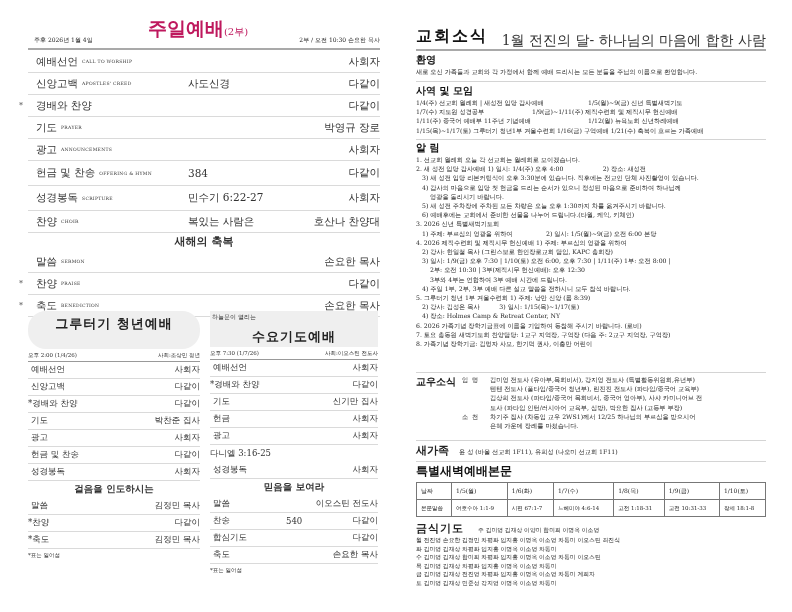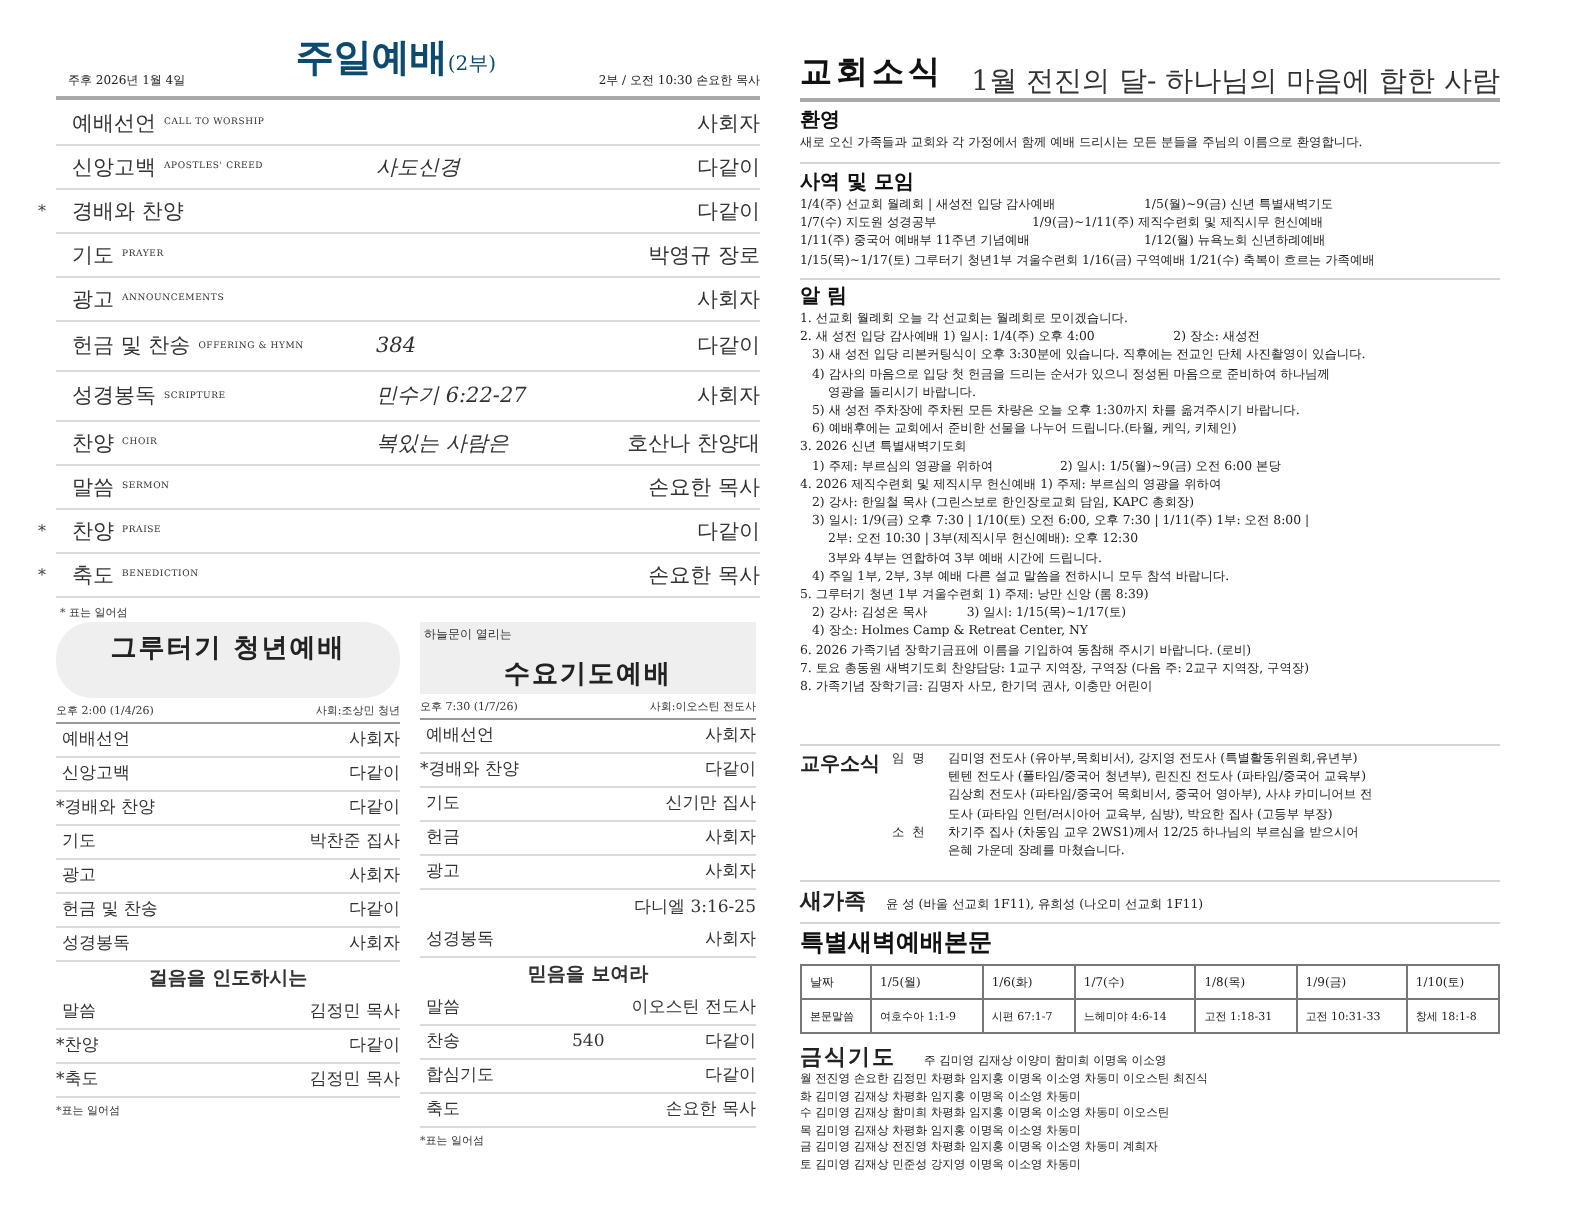--- a/index.html
+++ b/index.html
@@ -1,34 +1,34 @@
 <!DOCTYPE html>
 <html><head>
 <meta charset="utf-8">
 <style>
   * { box-sizing: border-box; margin: 0; padding: 0; }
   html, body { width: 792px; height: 612px; background: #fff; overflow: hidden; }
   body { font-family: "DejaVu Serif", serif; color: #222; position: relative; }
 
   .page-left { position: absolute; left: 0; top: 0; width: 396px; height: 612px; }
-  .page-right { position: absolute; left: 380px; top: 0; width: 396px; height: 612px; }
+  .page-right { position: absolute; left: 396px; top: 0; width: 396px; height: 612px; }
 
   
-  .main-title { position: absolute; left: 0; width: 396px; top: 16px; text-align: center; font-family: "DejaVu Sans", sans-serif; font-weight: bold; font-size: 19px; color: #0c4a6e; }
+  .main-title { position: absolute; left: 0; width: 396px; top: 16px; text-align: center; font-family: "DejaVu Sans", sans-serif; font-weight: bold; font-size: 19px; color: #be185d; }
   .main-title .sub { font-family: "DejaVu Serif", serif; font-weight: normal; font-size: 10px; }
   .meta-row { position: absolute; left: 34px; right: 16px; top: 36px; display: flex; justify-content: space-between; font-size: 6px; color: #222; }
   .meta-rule { position: absolute; left: 28px; right: 16px; top: 48px; height: 2px; background: #a9a9a9; }
 
   .order { position: absolute; left: 28px; right: 16px; top: 51px; }
   .order-row { position: relative; display: flex; align-items: center; height: 22px; border-bottom: 1px solid #dadada; font-size: 10.5px; color: #333; }
   .order-row.tall { height: 25px; }
   .order-row .star { position: absolute; left: -9px; font-size: 8px; color: #444; }
   .order-row .name { padding-left: 8px; white-space: nowrap; }
   .order-row .eng { font-size: 4.5px; letter-spacing: 0.3px; margin-left: 4px; text-transform: uppercase; color: #333; }
-  .order-row .mid { position: absolute; left: 160px; white-space: nowrap; font-style: italic; }
+  .order-row .mid { position: absolute; left: 160px; white-space: nowrap; }
   .order-row .right { margin-left: auto; white-space: nowrap; }
   .sermon-title { text-align: center; font-family: "DejaVu Sans", sans-serif; font-weight: bold; font-size: 11px; height: 18px; line-height: 18px; color: #333; }
   .footnote { font-size: 5.5px; padding-left: 2px; margin-top: 4px; color: #333; }
 
   
   .sub-col { position: absolute; top: 311px; width: 172px; }
   .sub-col.youth { left: 28px; }
   .sub-col.wed { left: 210px; width: 168px; }
   .sub-head { background: #efefef; height: 36px; position: relative; }
   .youth .sub-head { height: 38px; border-radius: 18px; }
@@ -36,21 +36,21 @@
   .youth .sub-head .big { top: 4px; }
   .wed .sub-head .big { top: 17px; }
   .sub-head .pre { position: absolute; left: 2px; top: 2px; font-size: 6px; color: #333; }
   .sub-meta { display: flex; justify-content: space-between; font-size: 5.5px; height: 13px; align-items: center; border-bottom: 1px solid #999; color: #333; }
   .sub-row { display: flex; align-items: center; height: 17px; border-bottom: 1px solid #dadada; font-size: 8.5px; color: #333; position: relative; }
   .sub-row .n { padding-left: 3px; }
   .sub-row .n.star { padding-left: 0; }
   .sub-row .m { position: absolute; left: 92px; }
   .wed .sub-row .m { left: 76px; }
   .sub-row .r { margin-left: auto; }
-  .sub-row.center { justify-content: flex-end; border-bottom: none; }
+  .sub-row.center { justify-content: flex-start; border-bottom: none; }
   .sub-row.sermon { justify-content: center; border-bottom: none; font-family: "DejaVu Sans", sans-serif; font-weight: bold; font-size: 9.5px; }
   .sub-foot { font-size: 5.5px; margin-top: 3px; color: #333; }
 
   
   .news-title { position: absolute; left: 20px; top: 26px; font-family: "DejaVu Sans", sans-serif; font-weight: bold; font-size: 16px; letter-spacing: 2px; color: #111; }
   .news-theme { position: absolute; right: 26px; top: 32px; font-size: 14px; color: #333; }
   .news-rule { position: absolute; left: 20px; right: 26px; top: 49px; height: 2px; background: #a9a9a9; }
   .sec { position: absolute; left: 20px; right: 26px; }
   .sec-h { font-family: "DejaVu Sans", sans-serif; font-weight: bold; font-size: 10px; color: #111; }
   .sec-text { font-size: 6.2px; line-height: 9.2px; color: #222; white-space: nowrap; }
@@ -139,20 +139,21 @@
       <span class="right">사회자</span>
     </div>
     <div class="order-row">
       <span class="star"></span>
       <span class="name">찬양</span>
         <span class="eng">Choir</span>
       <span class="mid">복있는 사람은</span>
       <span class="right">호산나 찬양대</span>
     </div>
 
+    <div class="sermon-title">새해의 축복</div>
 
     <div class="order-row">
       <span class="star"></span>
       <span class="name">말씀</span>
         <span class="eng">Sermon</span>
       <span class="right">손요한 목사</span>
     </div>
     <div class="order-row">
       <span class="star">*</span>
       <span class="name">찬양</span>

